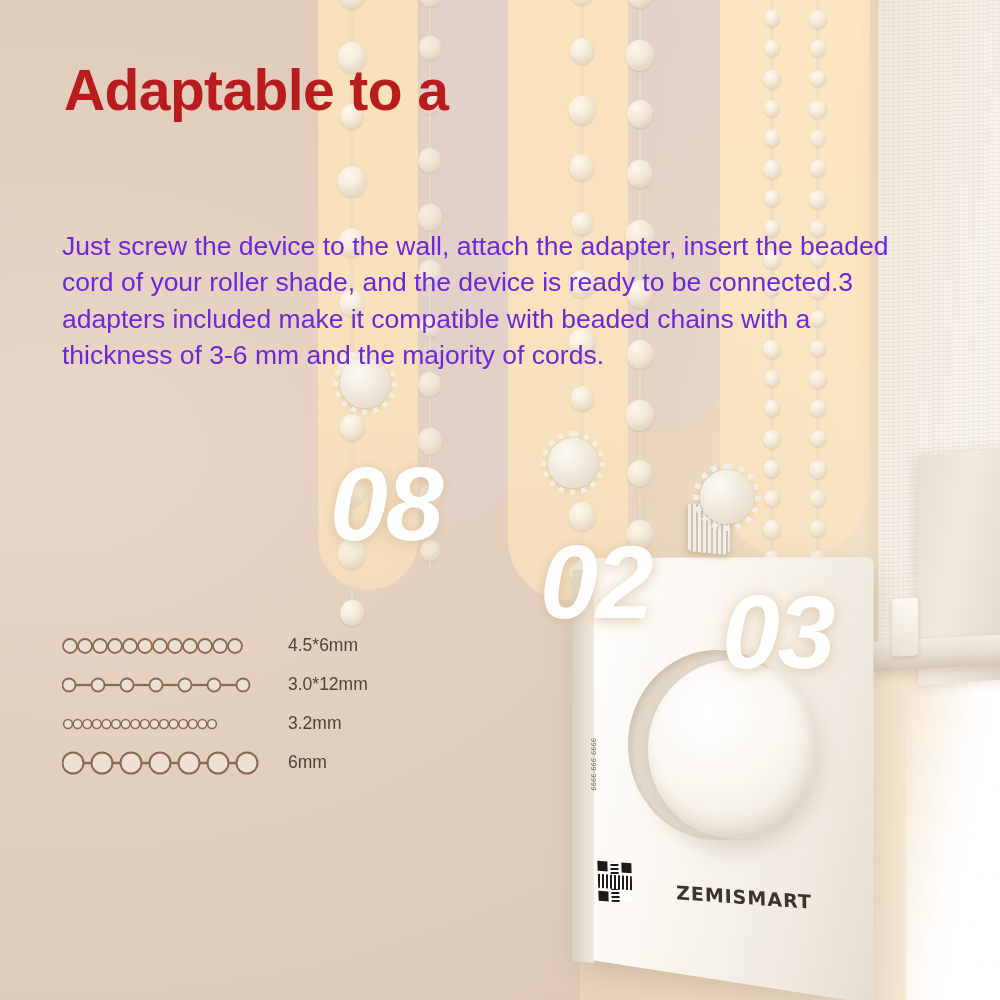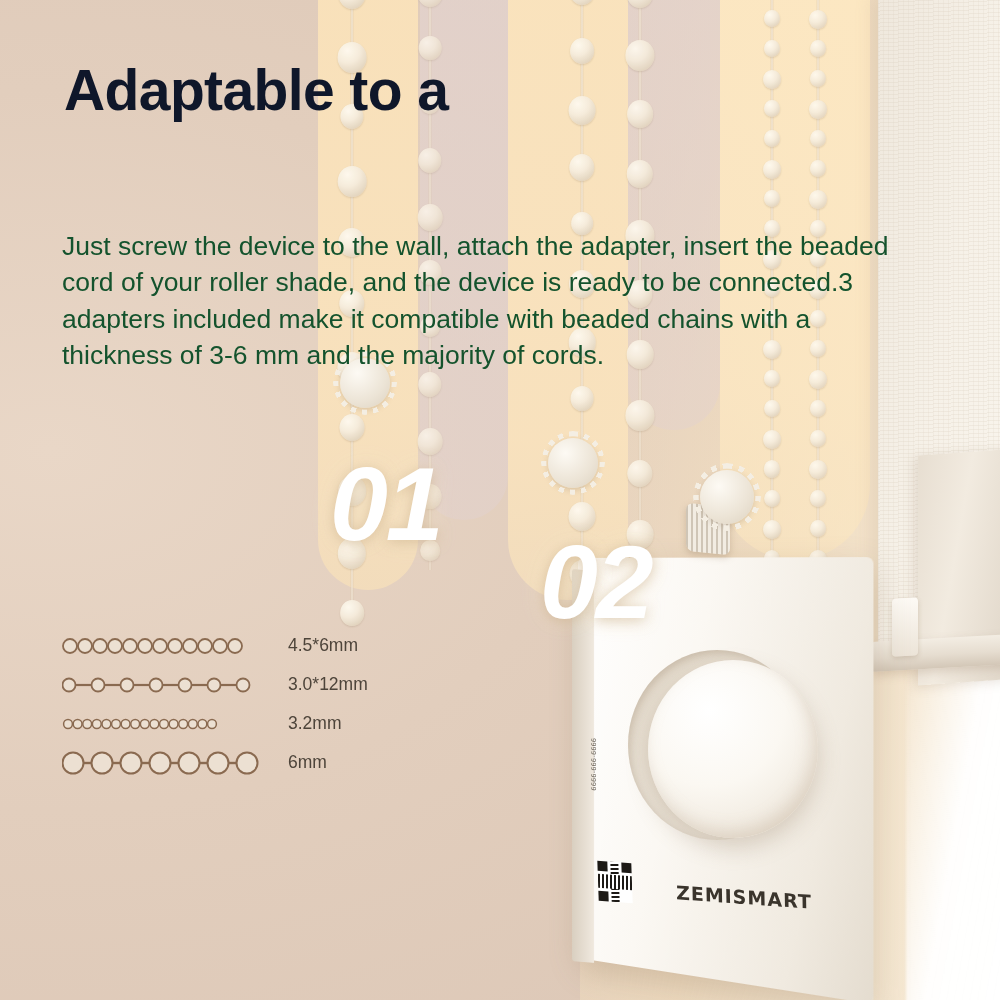--- a/index.html
+++ b/index.html
@@ -174,26 +174,26 @@
     text-shadow:0 2px 14px rgba(190,160,120,.55), 0 0 26px rgba(255,244,220,.6);
     line-height:1;
   }
   .step-01 { left:330px; top:452px; font-size:104px; }
   .step-02 { left:540px; top:530px; font-size:104px; }
   .step-03 { left:722px; top:580px; font-size:104px; }
 
   
   .headline {
     position:absolute; left:64px; top:56px;
-    font-size:57px; font-weight:700; color:#0f172a;
+    font-size:57px; font-weight:700; color:#b91c1c;
     line-height:1.2; letter-spacing:-.6px;
   }
   .body-copy {
     position:absolute; left:62px; top:228px; width:860px;
-    font-size:26.5px; color:#14532d; line-height:1.37;
+    font-size:26.5px; color:#6d28d9; line-height:1.37;
   }
 
   
   .compat { position:absolute; left:62px; top:626px; }
   .compat-title {
     font-size:21px; font-weight:700; color:#5e4a38; letter-spacing:.1px;
     margin-bottom:22px;
   }
   .compat-row { display:flex; align-items:center; height:39px; }
   .compat-svg { width:198px; height:26px; flex:none; }
@@ -335,22 +335,23 @@
   <div class="adapter-socket"></div>
 
   <div class="gear" style="left:700px; top:470px; width:54px; height:54px;"></div>
   <div class="gear" style="left:548px; top:438px; width:50px; height:50px;"></div>
   <div class="gear" style="left:340px; top:358px; width:50px; height:50px;"></div>
 
   <div class="qr"></div>
   <div class="serial">6666-666-6666</div>
   <div class="brand">ZEMISMART</div>
 
-  <div class="step step-01">01</div>
+  <div class="step step-01">08</div>
   <div class="step step-02">02</div>
+  <div class="step step-03">03</div>
 
   <h1 class="headline">
     <span>Adaptable to a</span><br>
   </h1>
   <p class="body-copy">Just screw the device to the wall, attach the adapter, insert the beaded cord of your roller shade, and the device is ready to be connected.3 adapters included make it compatible with beaded chains with a thickness of 3-6 mm and the majority of cords.</p>
 
   <div class="compat">
     <div id="compat-rows">
         <div class="compat-row">
           <div class="compat-svg"><svg viewBox="0 0 198 26" width="198" height="26">

